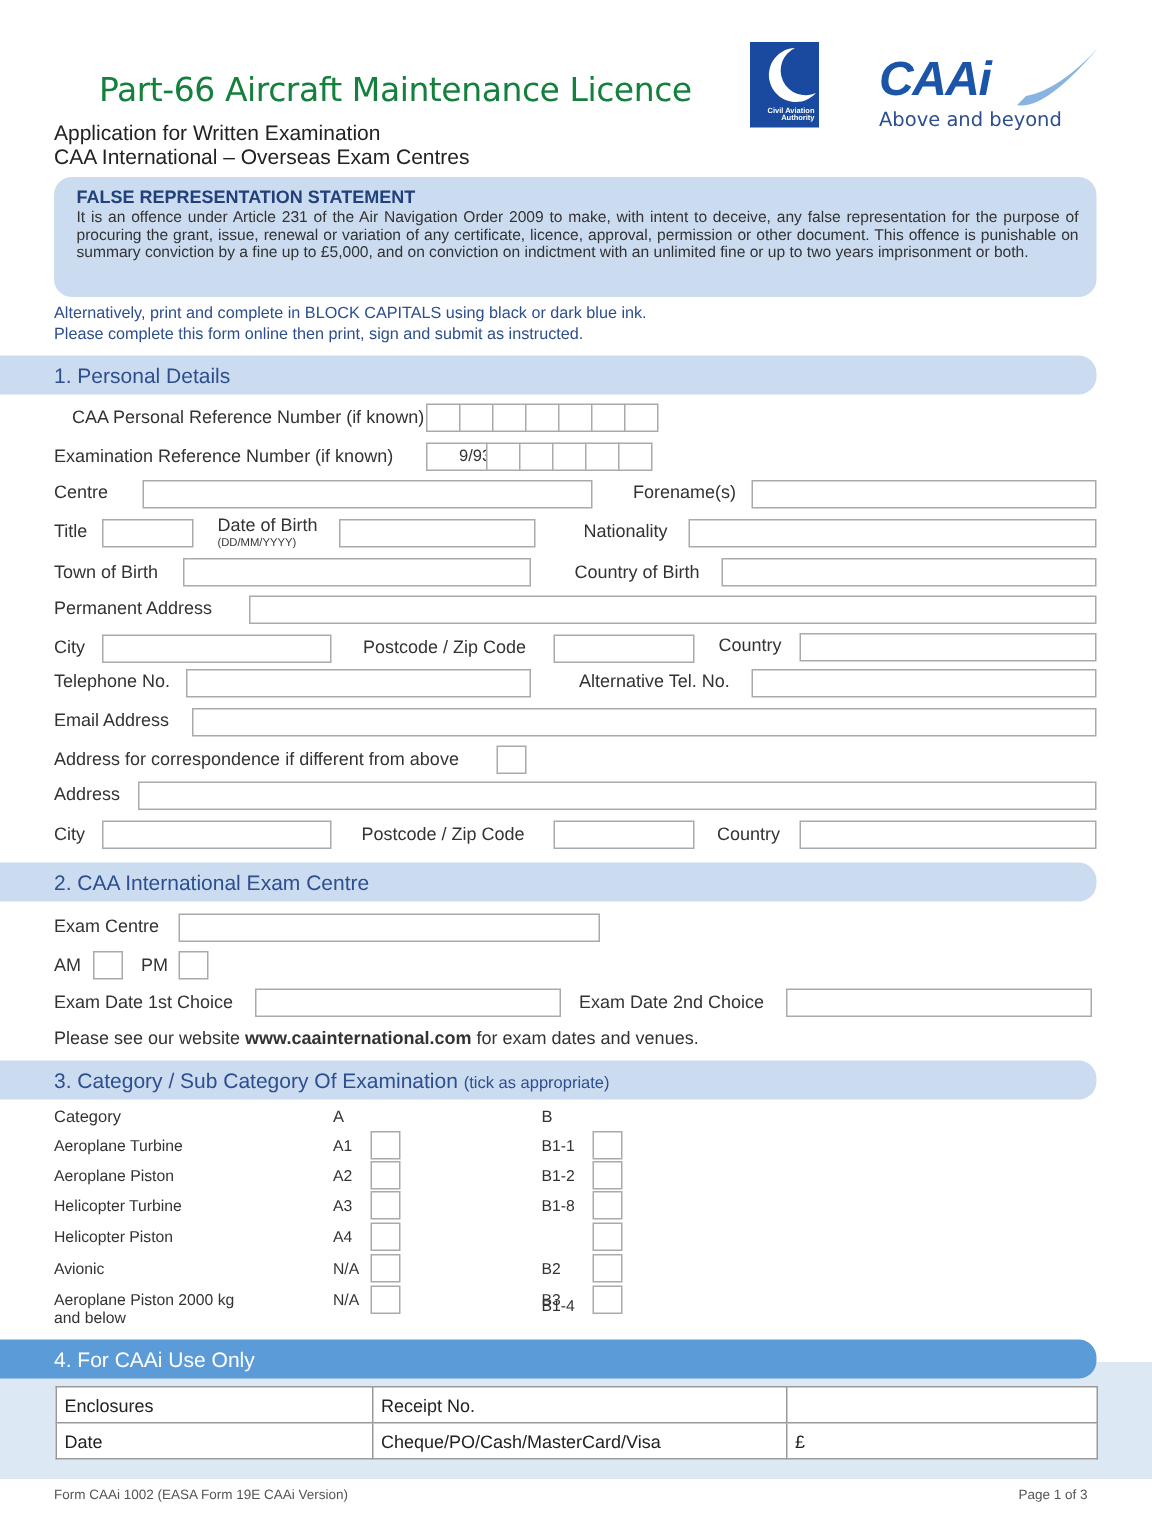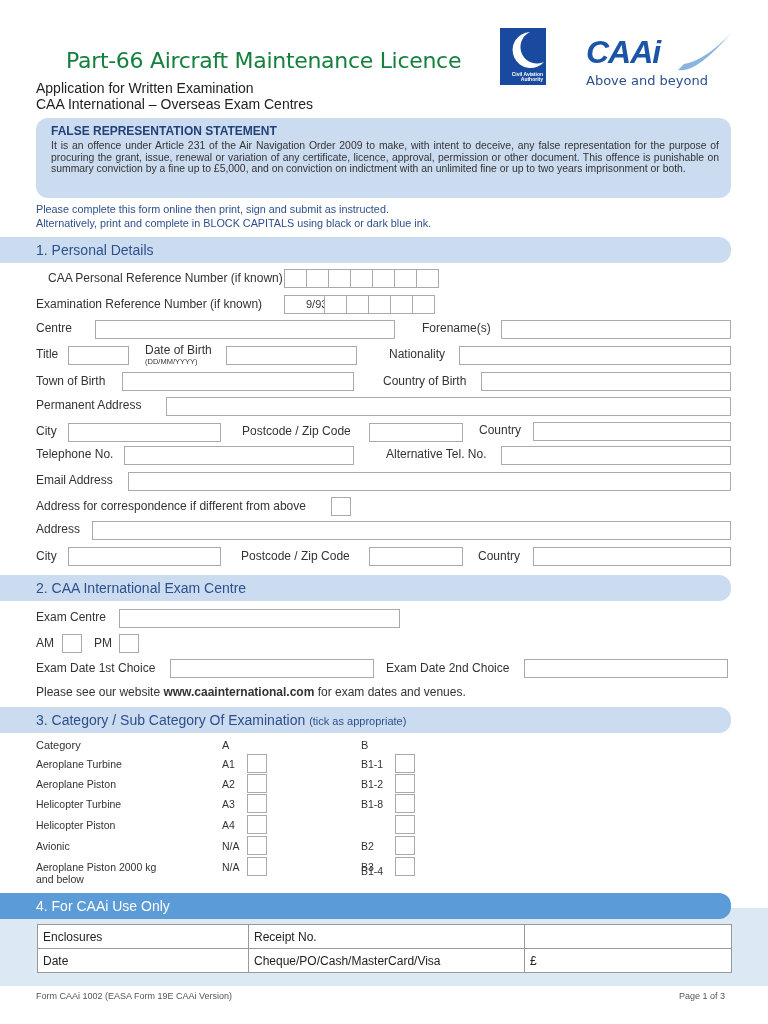--- a/index.html
+++ b/index.html
@@ -51,22 +51,22 @@
   <path d="M2 40 Q20 44 56 2 Q30 30 8 34 Z" fill="#8ab4e0"></path>
 </svg>
 <div class="abs logo-tag">Above and beyond</div>
 
 <div class="abs statement">
   <h3>FALSE REPRESENTATION STATEMENT</h3>
   <p>It is an offence under Article 231 of the Air Navigation Order 2009 to make, with intent to deceive, any false representation for the purpose of procuring the grant, issue, renewal or variation of any certificate, licence, approval, permission or other document. This offence is punishable on summary conviction by a fine up to £5,000, and on conviction on indictment with an unlimited fine or up to two years imprisonment or both.</p>
 </div>
 
 <div class="abs instr">
+  <div>Alternatively, print and complete in BLOCK CAPITALS using black or dark blue ink.</div>
   <div>Please complete this form online then print, sign and submit as instructed.</div>
-  <div>Alternatively, print and complete in BLOCK CAPITALS using black or dark blue ink.</div>
 </div>
 
 <div class="abs sec" style="top:237px">
   <span class="lbl">1.  Personal Details</span>
 </div>
 
 <div class="abs lab" style="left:48px;top:271px">CAA Personal Reference Number (if known)</div>
 <div class="abs cells" style="left:284px;top:269px">
   <div class="c" style="margin-left:0"></div>
     <div class="c"></div>

